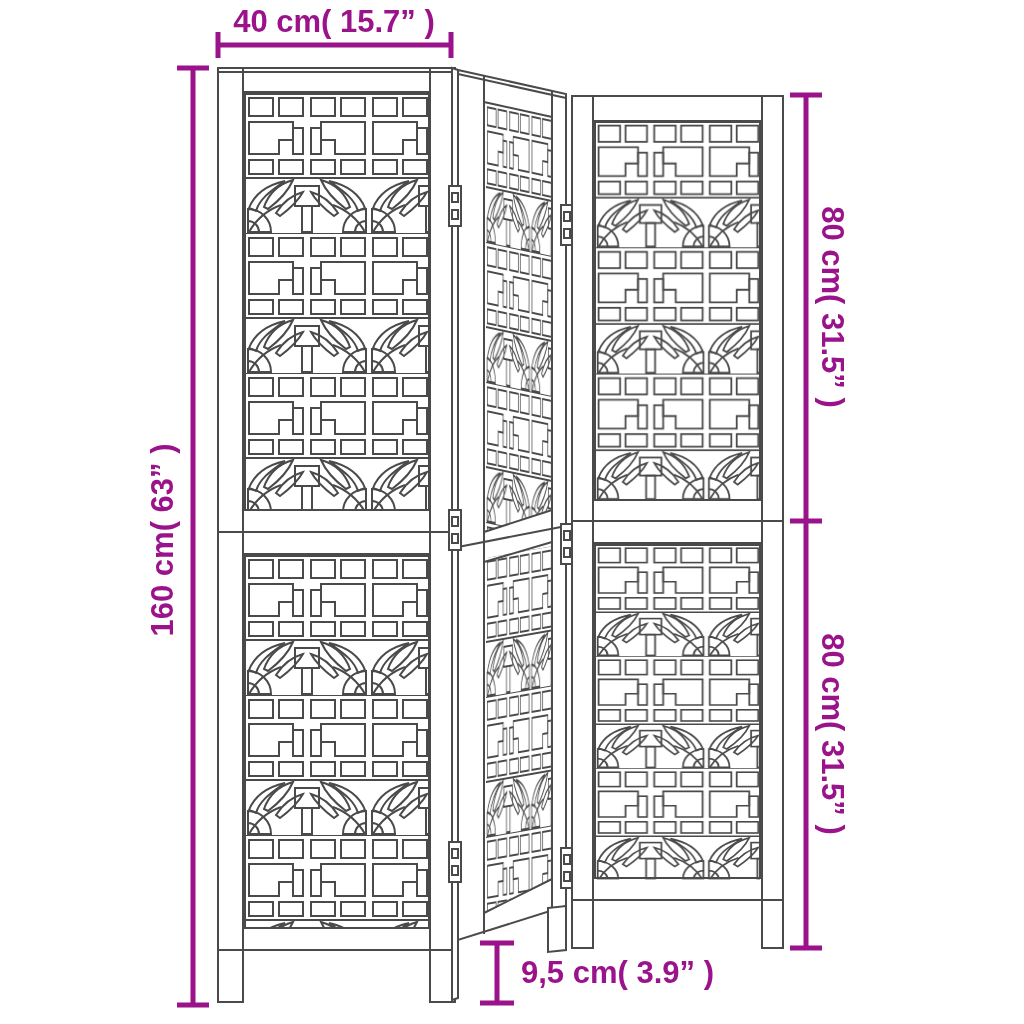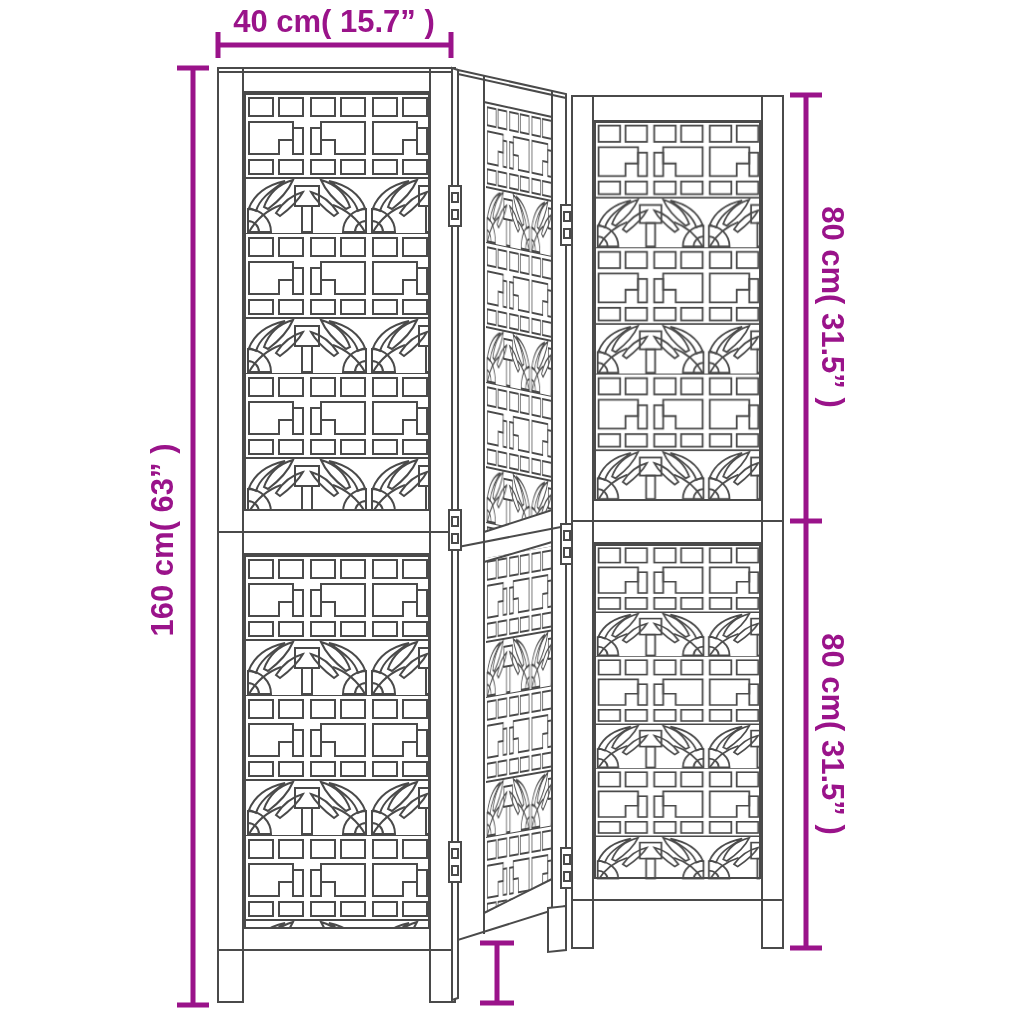--- a/index.html
+++ b/index.html
@@ -210,13 +210,14 @@
   </svg>
 
   <div class="dim-label center-rot" style="left:334px; top:22px;">40 cm( 15.7”  )</div>
 
   <div class="dim-label rot-ccw" style="left:163px; top:540px;">160 cm( 63”  )</div>
 
   <div class="dim-label rot-cw" style="left:832px; top:307px;">80 cm( 31.5”  )</div>
 
   <div class="dim-label rot-cw" style="left:832px; top:734px;">80 cm( 31.5”  )</div>
 
+  <div class="dim-label v-center" style="left:521px; top:973px;">9,5 cm( 3.9”  )</div>
 </div>
 
 </body></html>

